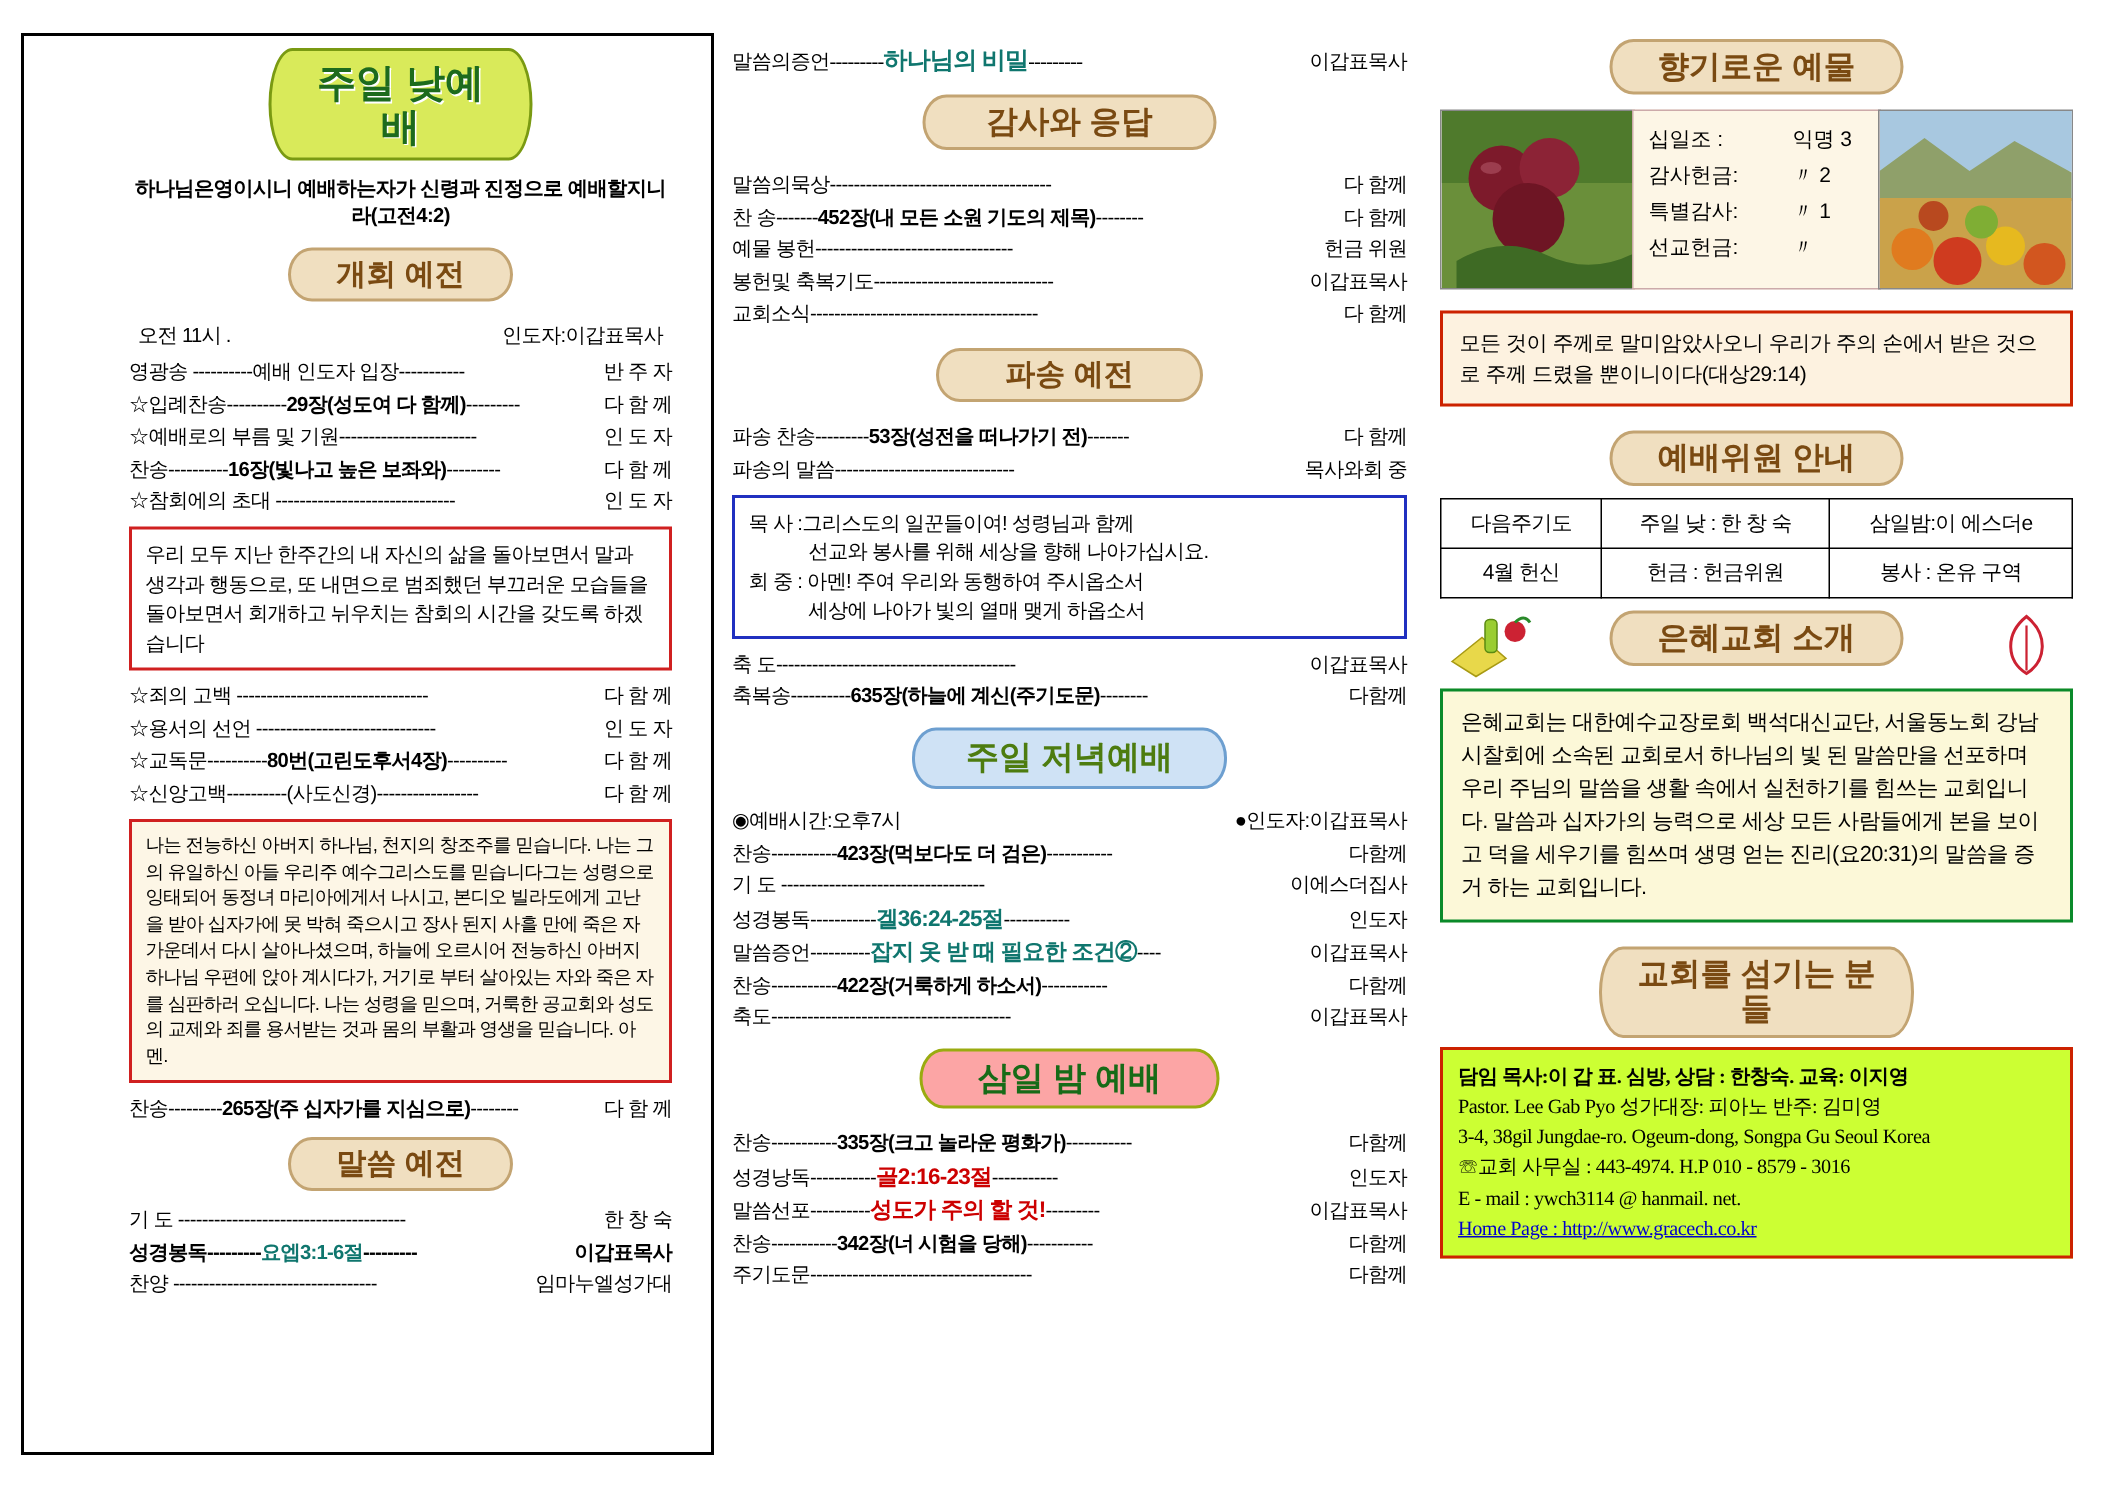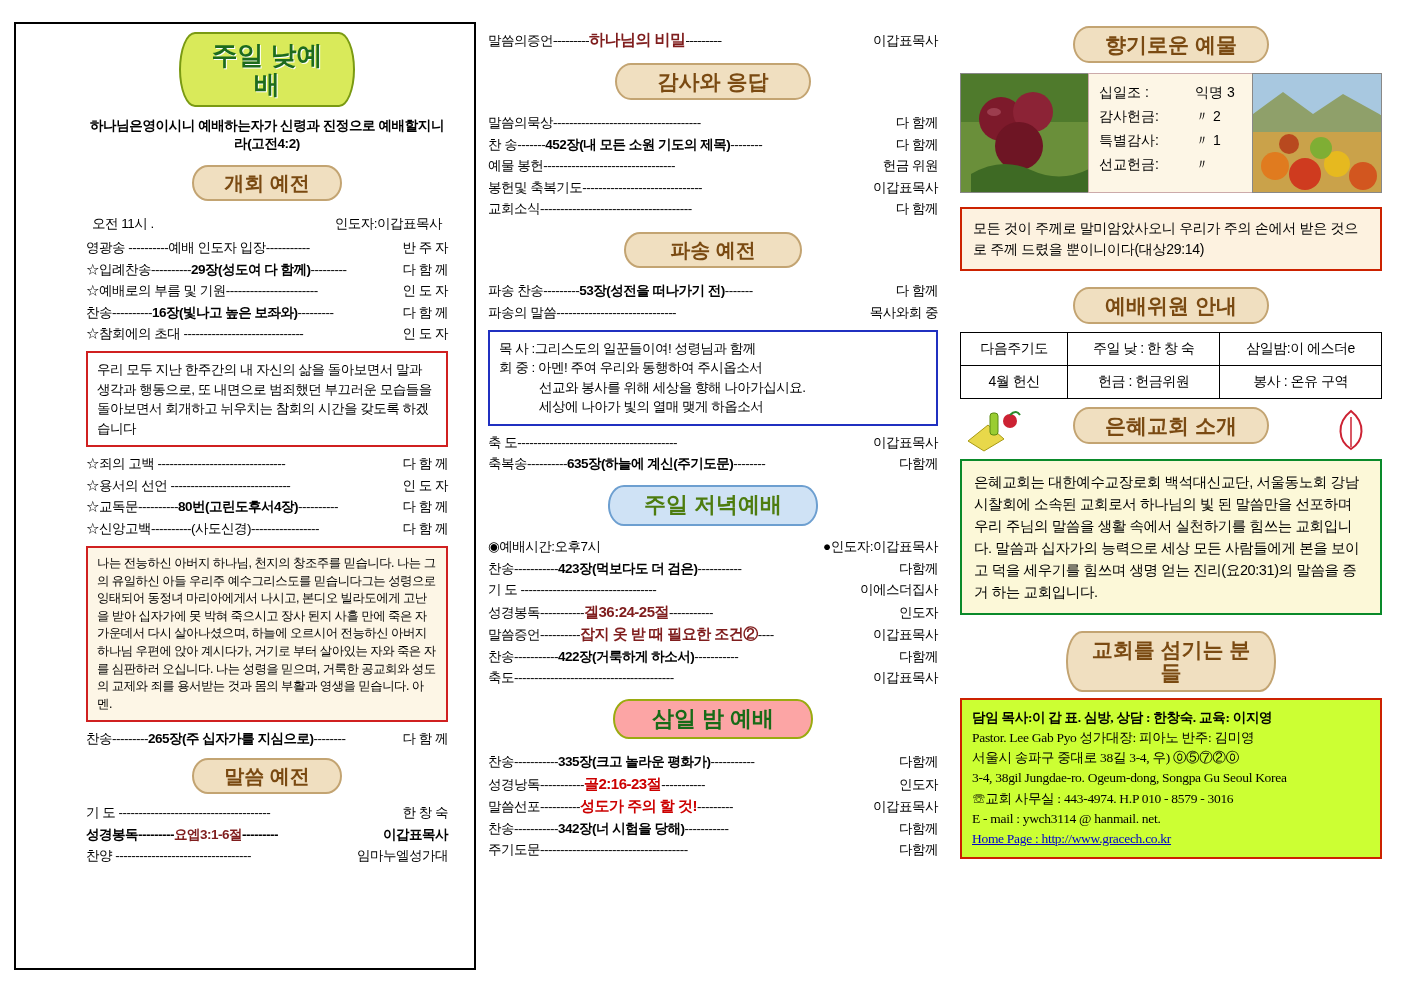--- a/index.html
+++ b/index.html
@@ -99,21 +99,21 @@
     letter-spacing:-0.4px;
   }
   .contact-box {
     border:2px solid #cc2200; background:#ccff33;
     padding:8px 10px; font-size:13.5px; line-height:1.5; margin-top:6px;
     letter-spacing:-0.3px;
   }
   .contact-box .kline { font-weight:bold; }
   .mono { font-family:"Liberation Serif", serif; }
 
-  .blue-b { color:#7f1d1d; font-weight:bold; }
+  .blue-b { color:#0f766e; font-weight:bold; }
   .red-b { color:#cc0000; font-weight:bold; }
 
   .flexrow { display:flex; justify-content:space-between; font-size:13.5px; letter-spacing:-0.5px; }
 </style>
 </head>
 <body>
 
 <div class="page">
 
   <div class="col" id="col1">
@@ -253,22 +253,22 @@
             <span class="right">다 함께</span>
           </div>
         <div class="linerow">
             <span>파송의 말씀------------------------------</span>
             <span class="right">목사와회 중</span>
           </div>
       </div>
 
       <div class="box blue">
         <div>목 사 :그리스도의 일꾼들이여! 성령님과 함께</div>
+        <div style="padding-left:40px;">선교와 봉사를 위해 세상을 향해 나아가십시요.</div>
         <div>회 중 : 아멘! 주여 우리와 동행하여 주시옵소서</div>
-        <div style="padding-left:40px;">선교와 봉사를 위해 세상을 향해 나아가십시요.</div>
         <div style="padding-left:40px;">세상에 나아가 빛의 열매 맺게 하옵소서</div>
       </div>
 
       <div>
         <div class="linerow">
             <span>축 도----------------------------------------</span>
             <span class="right">이갑표목사</span>
           </div>
         <div class="linerow">
             <span>축복송----------</span>
@@ -442,21 +442,20 @@
         </div>
       </div>
 
       <div class="intro-box">은혜교회는 대한예수교장로회 백석대신교단, 서울동노회 강남시찰회에 소속된 교회로서 하나님의 빛 된 말씀만을 선포하며 우리 주님의 말씀을 생활 속에서 실천하기를 힘쓰는 교회입니다. 말씀과 십자가의 능력으로 세상 모든 사람들에게 본을 보이고 덕을 세우기를 힘쓰며 생명 얻는 진리(요20:31)의 말씀을 증거 하는 교회입니다.</div>
 
       <div class="pill pill-tan wide" style="margin-top:16px;width:210px;">교회를 섬기는 분들</div>
 
       <div class="contact-box mono">
         <div class="kline">담임 목사:이 갑 표.   심방, 상담 : 한창숙.   교육: 이지영</div>
         <div>Pastor. Lee Gab Pyo 성가대장:     피아노 반주: 김미영</div>
-        <div>서울시 송파구 중대로 38길 3-4,  우) ⓪⑤⑦②⓪</div>
         <div>3-4, 38gil Jungdae-ro. Ogeum-dong, Songpa Gu Seoul Korea</div>
         <div>☏교회 사무실 : 443-4974. H.P 010 - 8579 - 3016</div>
         <div>E - mail : ywch3114 @ hanmail. net.</div>
         <div><span style="text-decoration:underline;color:#0000cc;">Home Page : http://www.gracech.co.kr</span></div>
       </div>
     </div>
   </div>
 
 </div>
 

